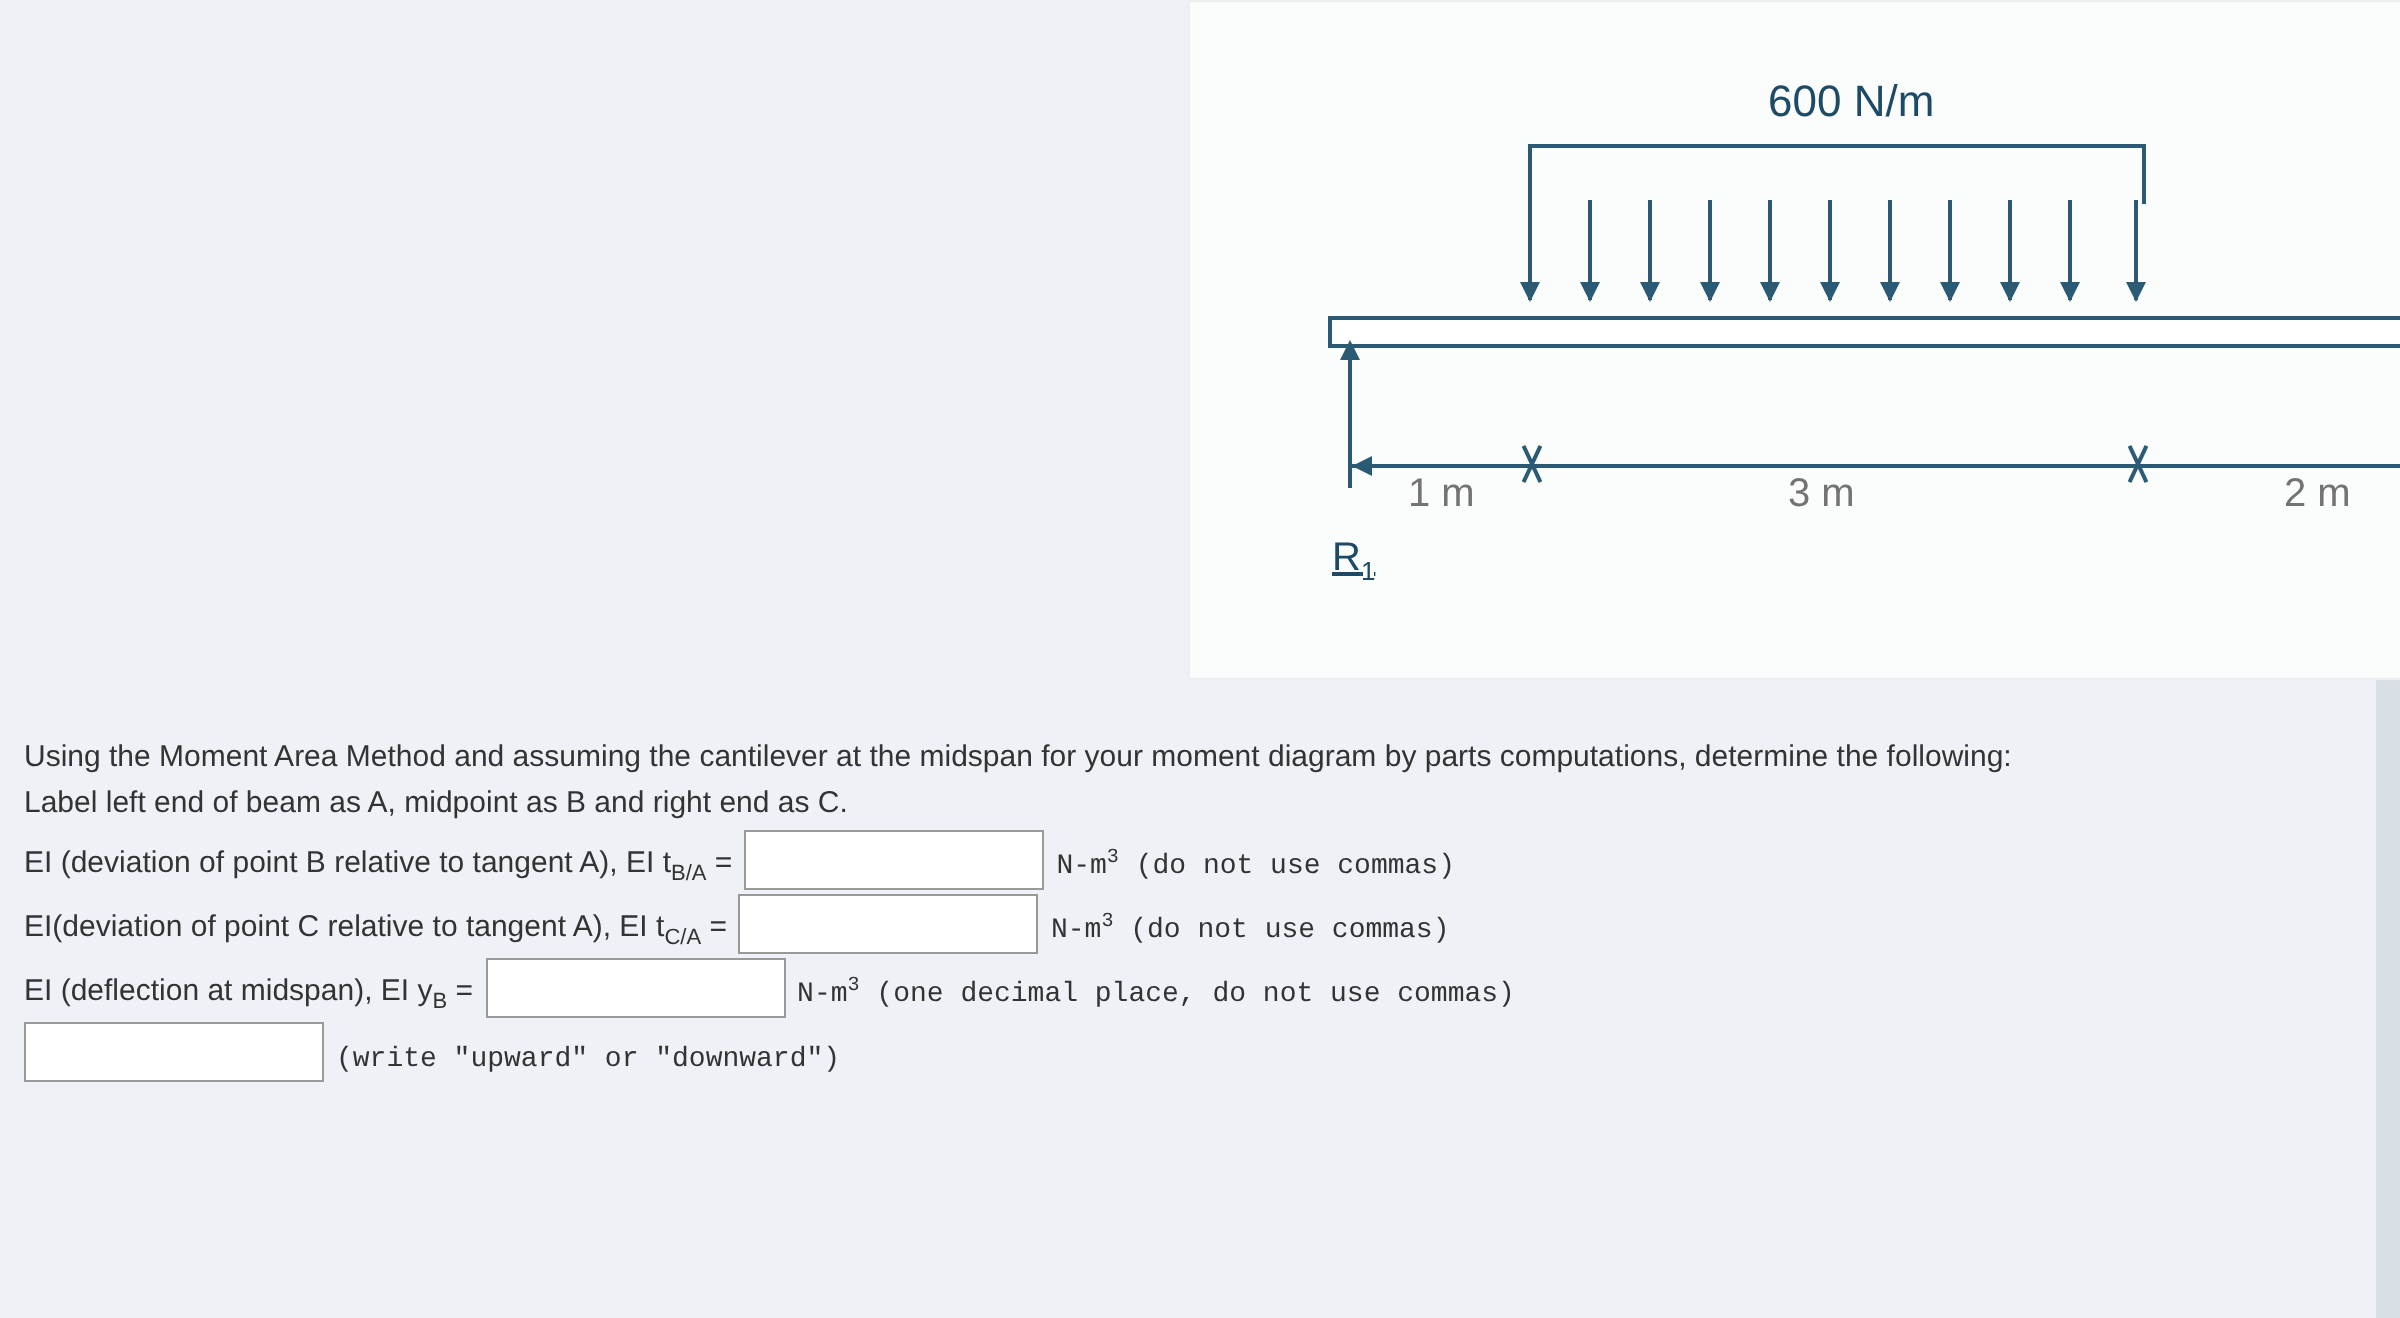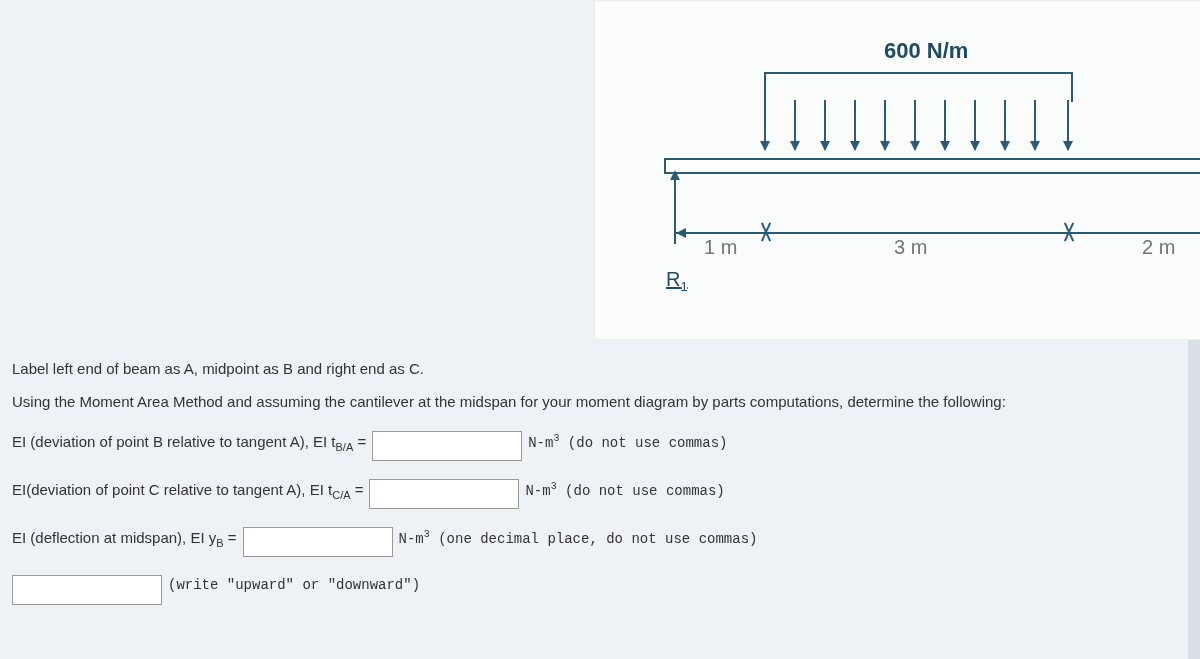--- a/index.html
+++ b/index.html
@@ -34,21 +34,21 @@
     position: relative;
     width: 100%;
     height: 100%;
   }
   .load-label {
     position: absolute;
     top: 38px;
     left: 290px;
     font-size: 22px;
     color: #1d4a66;
-    font-weight: 700;
+    font-weight: 400;
   }
   .beam {
     position: absolute;
     top: 158px;
     left: 70px;
     width: 605px;
     height: 12px;
     border: 2px solid #2a5a74;
     background: #fff;
   }
@@ -142,23 +142,23 @@
   .instructions {
     position: absolute;
     top: 358px;
     left: 12px;
     right: 20px;
     font-size: 15px;
     color: #333;
     line-height: 1.5;
   }
   .row {
-    margin: 18px 0;
+    margin: 2px 0;
     display: flex;
-    align-items: flex-start;
+    align-items: flex-end;
     gap: 6px;
     flex-wrap: wrap;
   }
   .row label {
     color: #333;
     font-size: 15px;
   }
   .row input {
     border: 1px solid #999;
     height: 24px;
@@ -212,22 +212,22 @@
     <div class="dim-text" style="top:236px;left:548px">2 m</div>
 
     <div class="r-label" style="top:268px;left:72px">
       <span>R</span><sub>1</sub>
     </div>
 
   </div>
 </div>
 
 <div class="instructions">
+  <div style="margin-top:10px">Using the Moment Area Method and assuming the cantilever at the midspan for your moment diagram by parts computations, determine the following:</div>
   <div>Label left end of beam as A, midpoint as B and right end as C.</div>
-  <div style="margin-top:10px">Using the Moment Area Method and assuming the cantilever at the midspan for your moment diagram by parts computations, determine the following:</div>
 
   <div class="row">
     <label><span>EI (deviation of point B relative to tangent A), EI t</span><sub>B/A</sub><span> =</span></label>
     <input type="text" style="">
     <span class="hint"><span>N-m</span><sup>3</sup><span> (do not use commas)</span></span>
   </div>
 
   <div class="row">
     <label><span>EI(deviation of point C relative to tangent A), EI t</span><sub>C/A</sub><span> =</span></label>
     <input type="text" style="">

